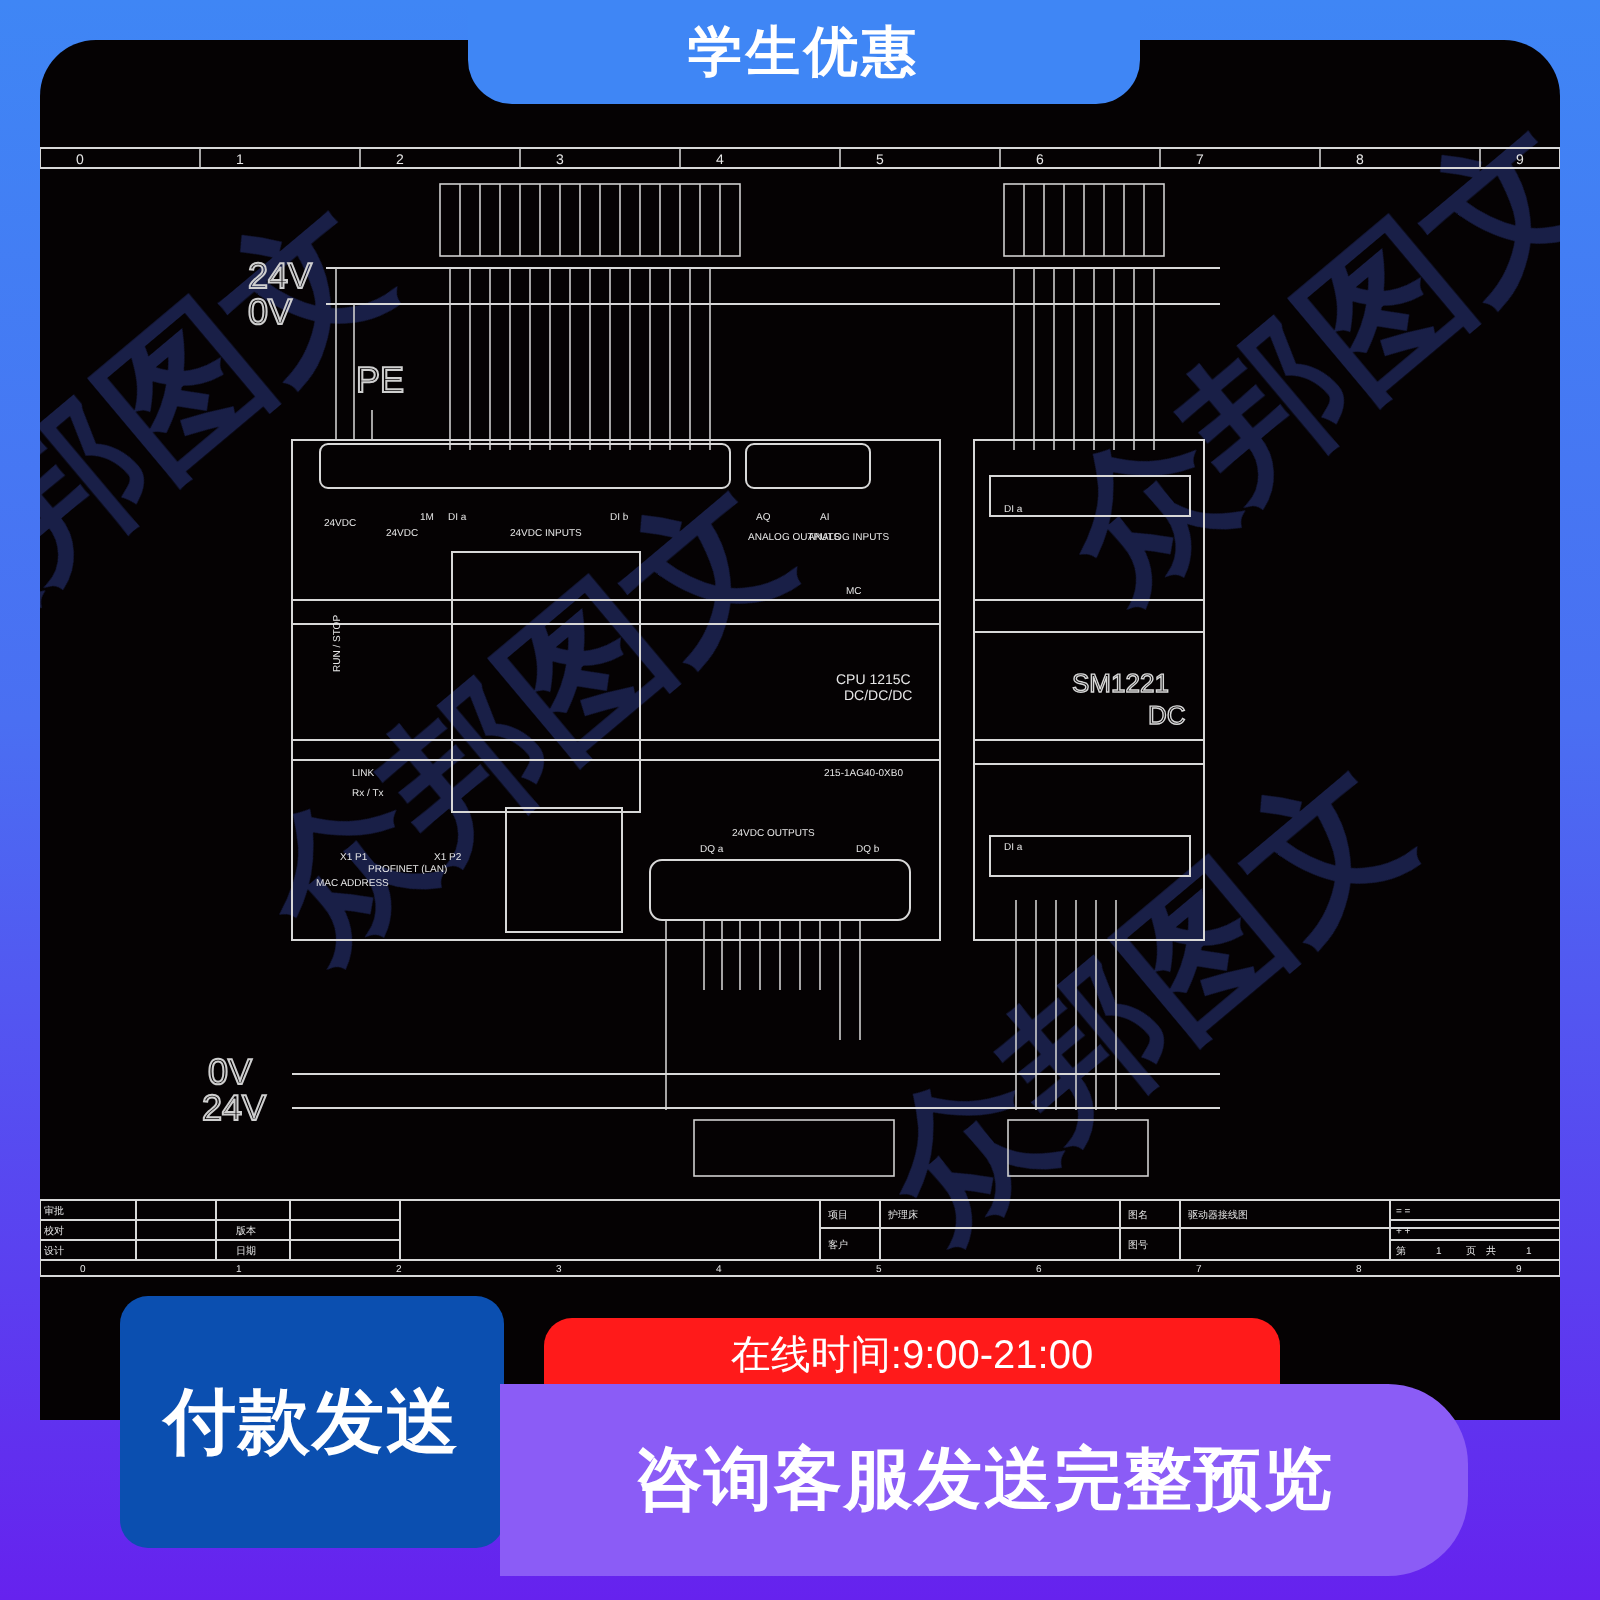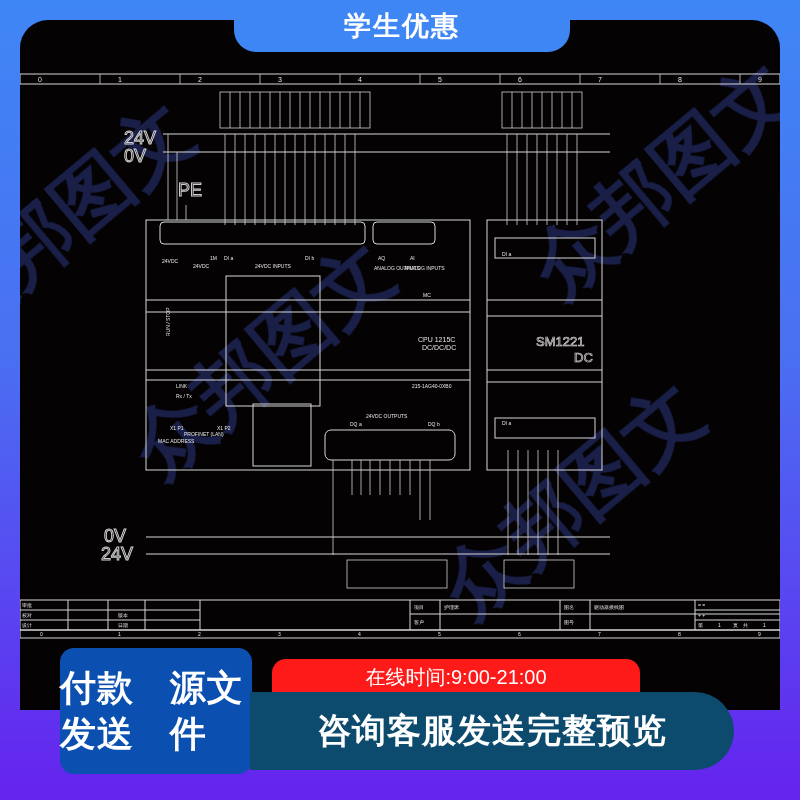--- a/index.html
+++ b/index.html
@@ -4,21 +4,21 @@
 <style>
   html, body { margin:0; padding:0; }
   body { width:800px; height:800px; overflow:hidden; position:relative;
          background: linear-gradient(180deg, #3f86f5 0%, #4a6ff2 45%, #5b3ff0 80%, #6622ee 100%);
          font-family: "Liberation Sans", sans-serif; }
   .panel { position:absolute; left:20px; top:20px; width:760px; height:690px; background:#050203; border-radius:28px 28px 0 0; overflow:hidden; }
   .top-tab { position:absolute; left:234px; top:0; width:336px; height:52px; background:#3f86f5; border-radius:0 0 22px 22px; display:flex; align-items:center; justify-content:center; color:#fff; font-size:27px; font-weight:bold; letter-spacing:2px; }
   svg text { font-family: "Liberation Sans", sans-serif; }
   .badge-left-inner { position:absolute; left:60px; top:648px; width:192px; height:126px; background:#0b4fb0; border-radius:14px; color:#fff; font-size:36px; font-weight:bold; display:flex; flex-direction:row; align-items:center; justify-content:center; line-height:46px; letter-spacing:1px; }
   .red-pill { position:absolute; left:272px; top:659px; width:368px; height:36px; background:#ff1a1a; border-radius:14px 14px 0 0; color:#fff; font-size:20px; display:flex; align-items:center; justify-content:center; }
-  .blue-pill { position:absolute; left:250px; top:692px; width:484px; height:78px; background:#0c4a6e; border-radius:0 40px 40px 0; color:#fff; font-size:34px; font-weight:bold; display:flex; align-items:center; justify-content:center; letter-spacing:1px; }
+  .blue-pill { position:absolute; left:250px; top:692px; width:484px; height:96px; background:#8b5cf6; border-radius:0 40px 40px 0; color:#fff; font-size:34px; font-weight:bold; display:flex; align-items:center; justify-content:center; letter-spacing:1px; }
 </style>
 </head>
 <body>
 
 <div class="panel">
   <svg width="760" height="690" viewBox="20 20 760 690">
     <defs>
       <style>
         .ln{stroke:#d8d8d8;stroke-width:1;fill:none}
         .lt{stroke:#cfcfcf;stroke-width:0.8;fill:none}
@@ -255,16 +255,15 @@
       <text class="txs" x="678" y="636">8</text>
       <text class="txs" x="758" y="636">9</text>
     </g>
   </svg>
 </div>
 
 <div class="top-tab">学生优惠</div>
 
 <div class="badge-left-inner">
   <span>付款发送</span>
-  <span>源文件</span>
 </div>
 <div class="red-pill">在线时间:9:00-21:00</div>
 <div class="blue-pill">咨询客服发送完整预览</div>
 
 </body></html>

